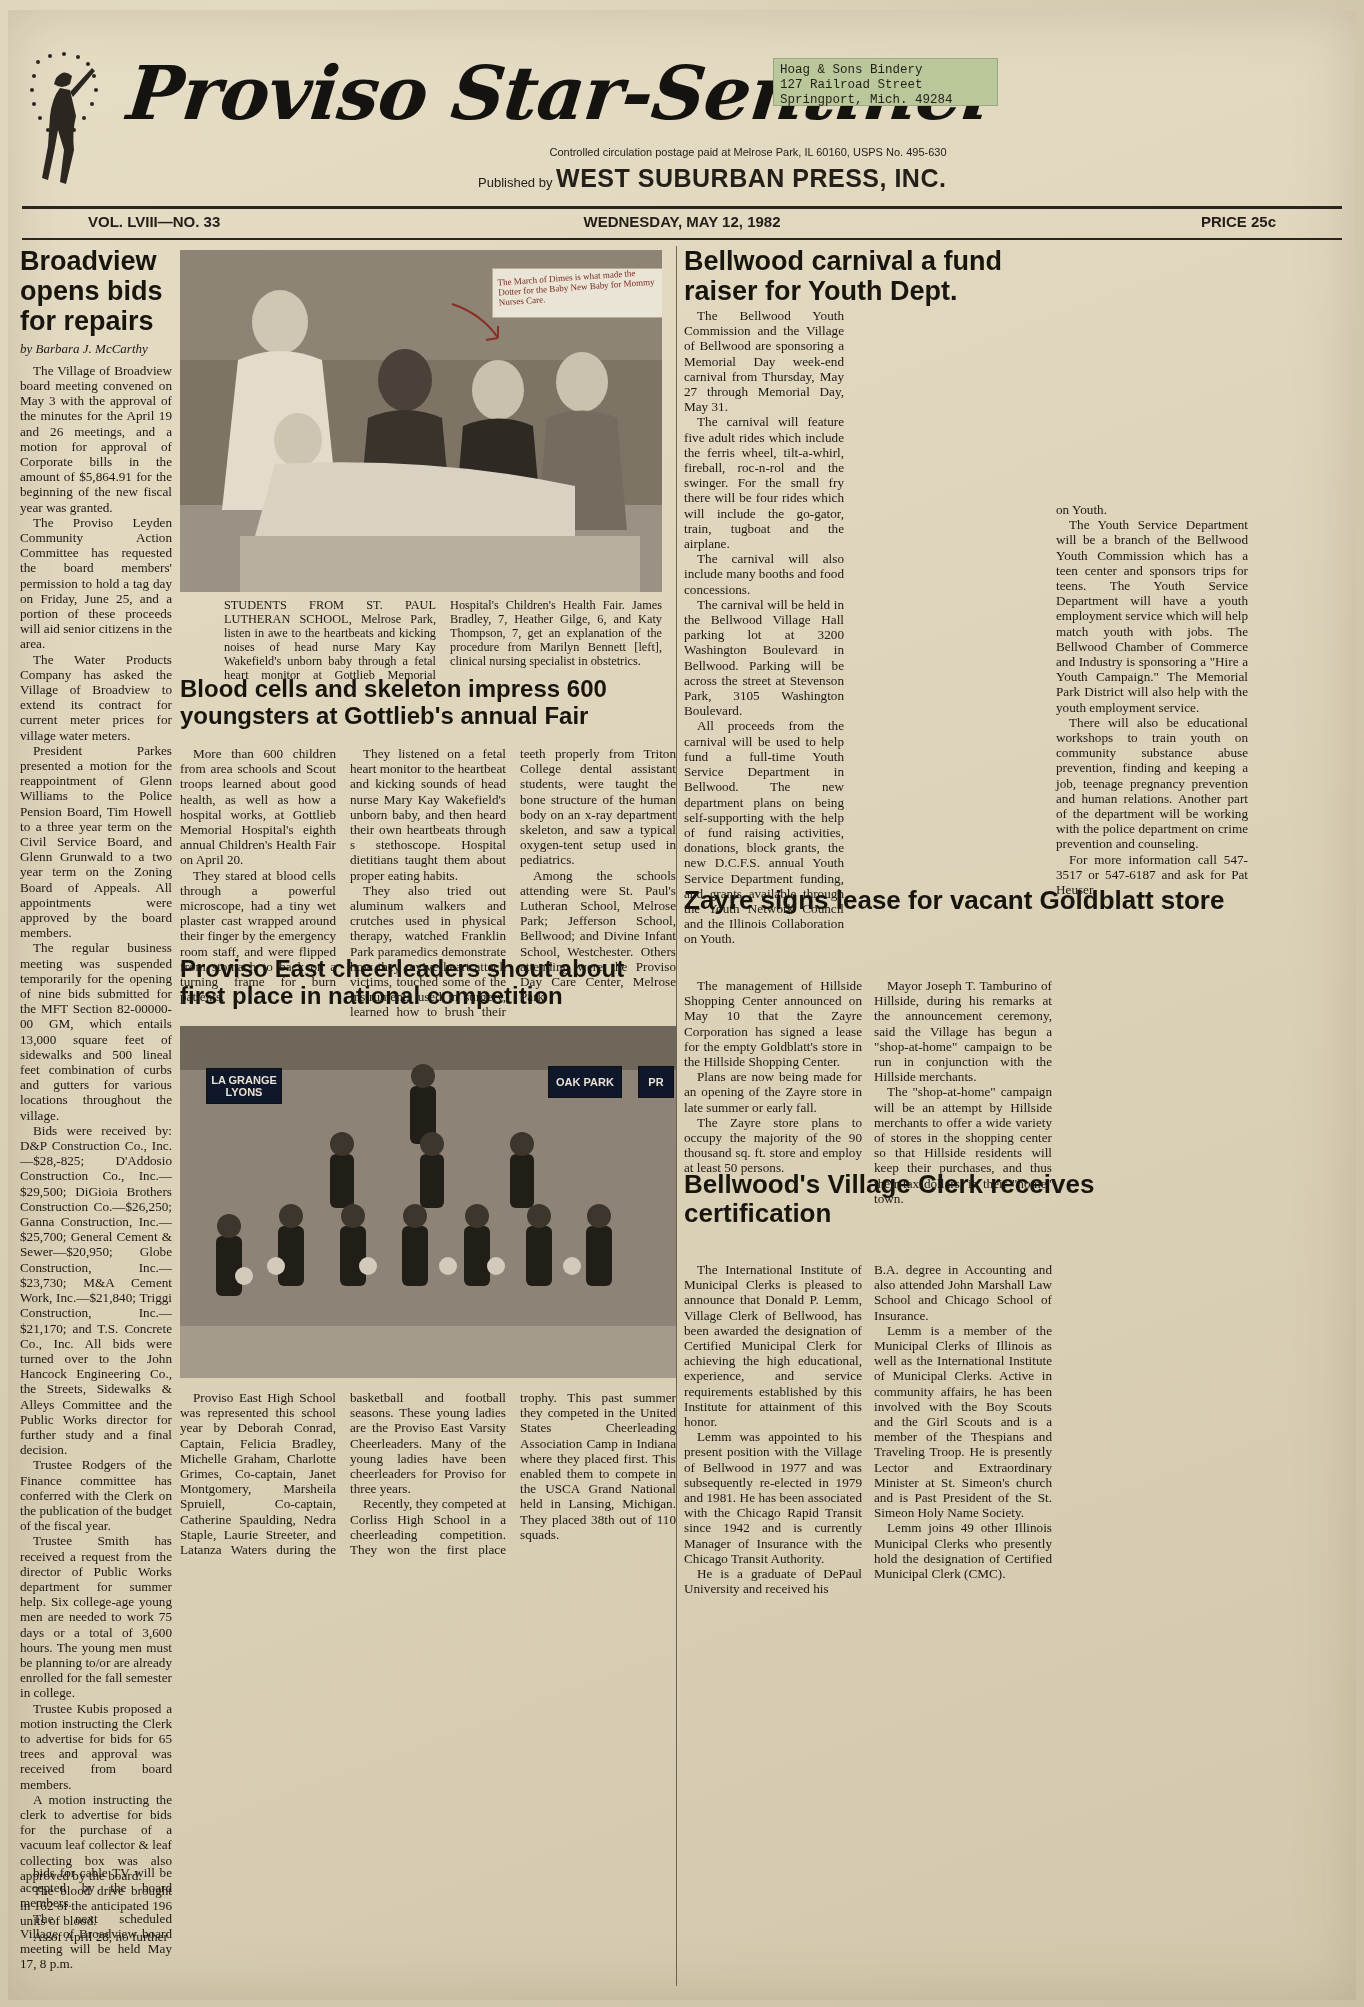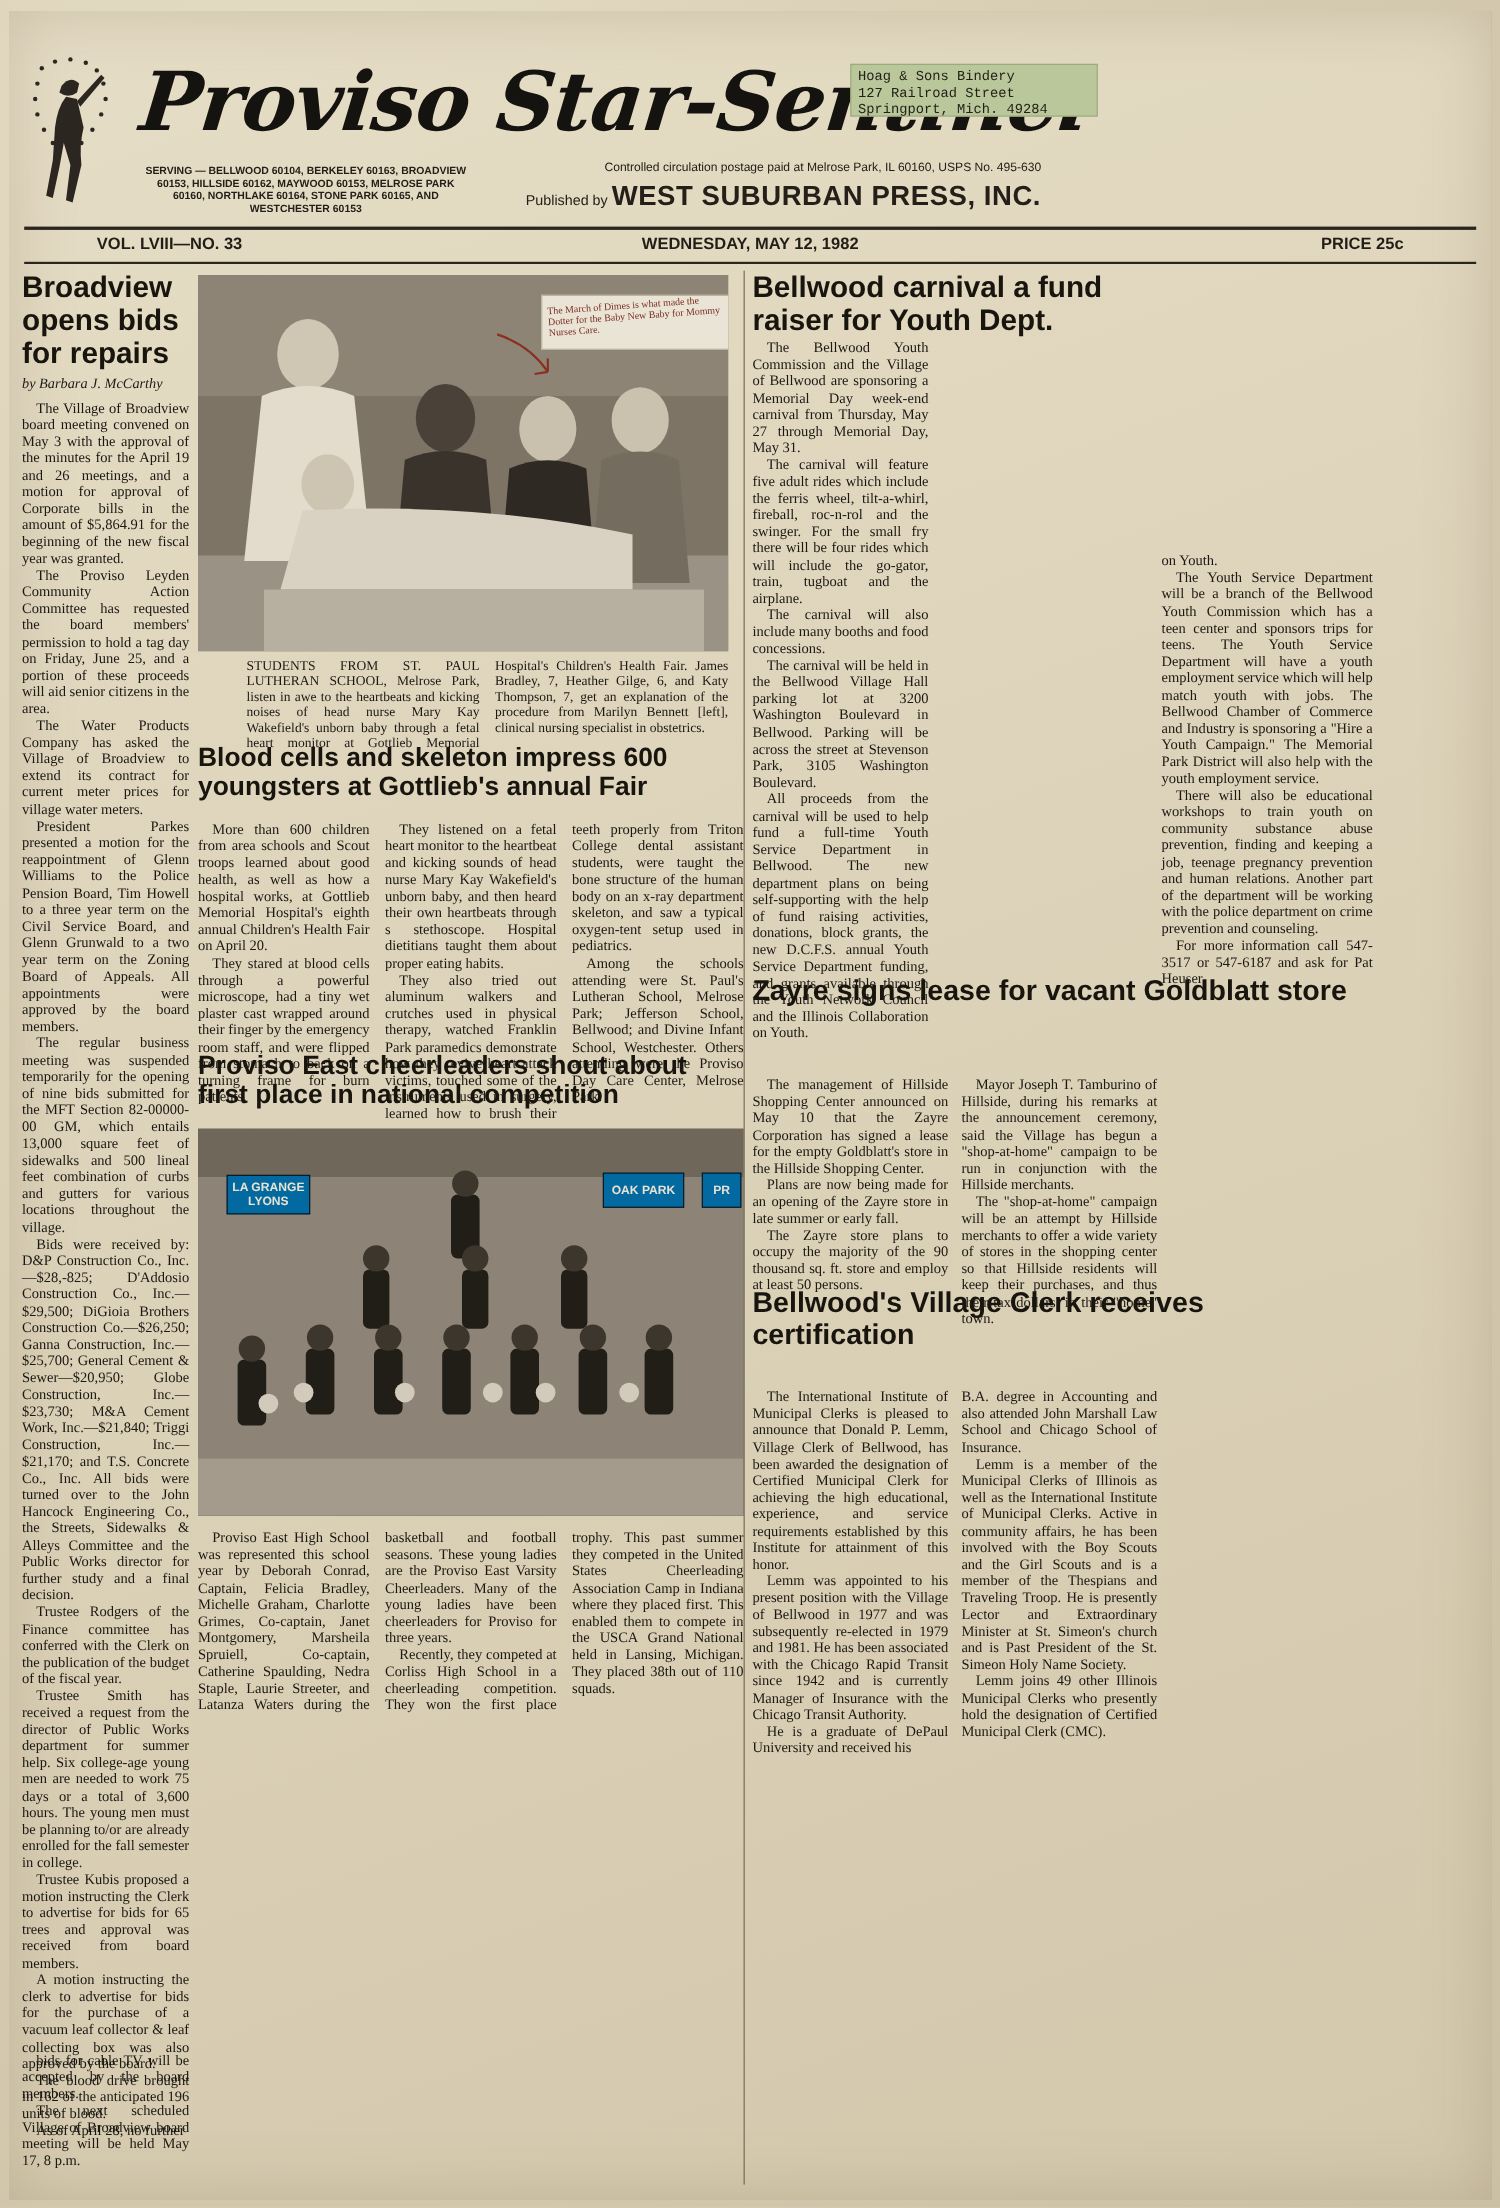--- a/index.html
+++ b/index.html
@@ -122,21 +122,21 @@
     font-family:"Liberation Sans", sans-serif;font-weight:bold;
     font-size:19px;color:#fff;letter-spacing:.5px;text-align:center;margin-top:6px;
   }
   .ty-sub{
     font-family:"Liberation Sans", sans-serif;font-size:10.5px;color:#efe9d8;
     text-align:center;position:absolute;bottom:6px;left:0;right:0;line-height:12px;
   }
   .ty-faces{position:absolute;left:8px;right:8px;top:34px;bottom:34px;background:#7b7365;}
   
   .banner{
-    position:absolute;background:#0369a1;color:#e8e2d2;
+    position:absolute;background:#0f172a;color:#e8e2d2;
     font-family:"Liberation Sans", sans-serif;font-weight:bold;
     display:flex;align-items:center;justify-content:center;text-align:center;
     font-size:11px;line-height:12px;border:1px solid #111;
   }
   .scribble{
     position:absolute;color:#7a2b20;font-family:"Liberation Serif",serif;
     font-size:9px;line-height:10px;transform:rotate(-4deg);
   }
   .white-note{
     position:absolute;background:#e9e4d6;border:1px solid #b6ae99;
@@ -179,21 +179,20 @@
     </div>
 
     <div class="title">Proviso Star-Sentinel</div>
 
     <div class="bindery">
       <div style="white-space:pre-line">Hoag &amp; Sons Bindery
 127 Railroad Street
 Springport, Mich. 49284</div>
     </div>
 
-    <div class="serving">SERVING — BELLWOOD 60104, BERKELEY 60163, BROADVIEW 60153, HILLSIDE 60162, MAYWOOD 60153, MELROSE PARK 60160, NORTHLAKE 60164, STONE PARK 60165, AND WESTCHESTER 60153</div>
     <div class="circ">Controlled circulation postage paid at Melrose Park, IL 60160, USPS No. 495-630</div>
     <div class="pubby">
       <span>Published by</span>
       <b>WEST SUBURBAN PRESS, INC.</b>
     </div>
 
     <div class="rule1"></div>
     <div class="volume">VOL. LVIII—NO. 33</div>
     <div class="dateline">WEDNESDAY, MAY 12, 1982</div>
     <div class="price">PRICE 25c</div>

